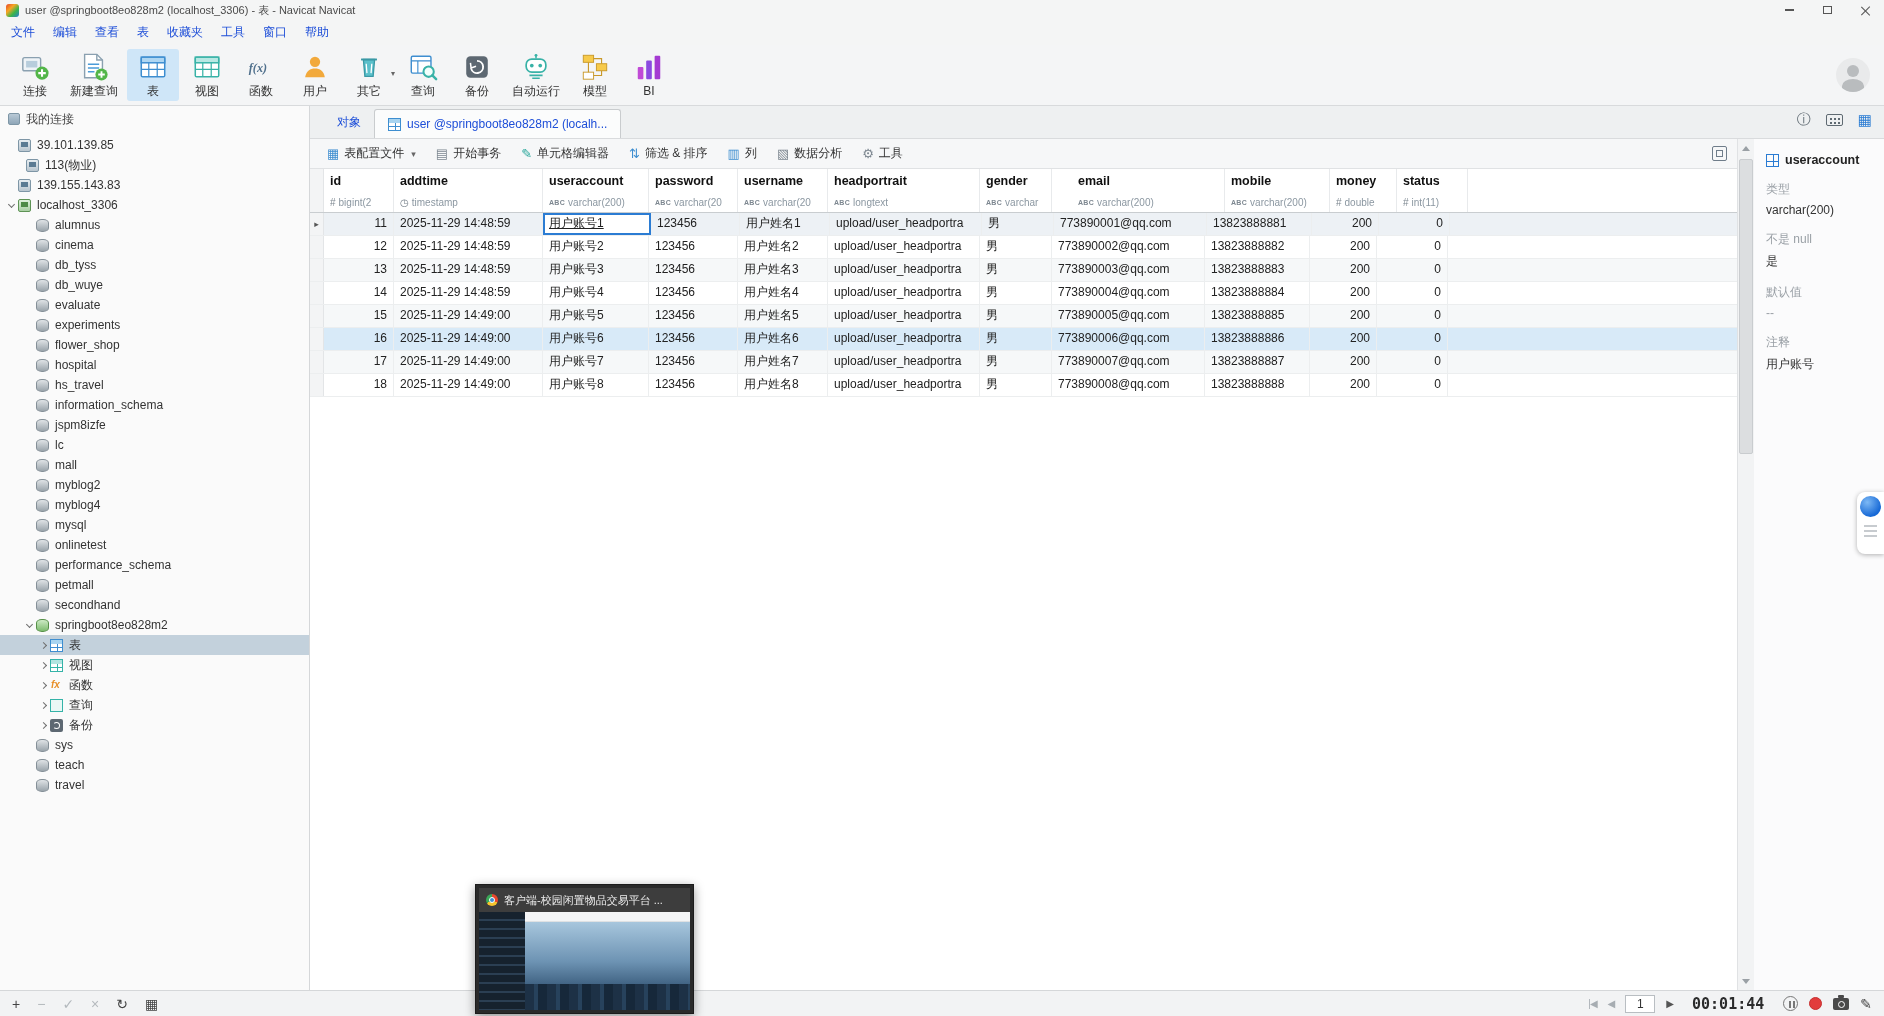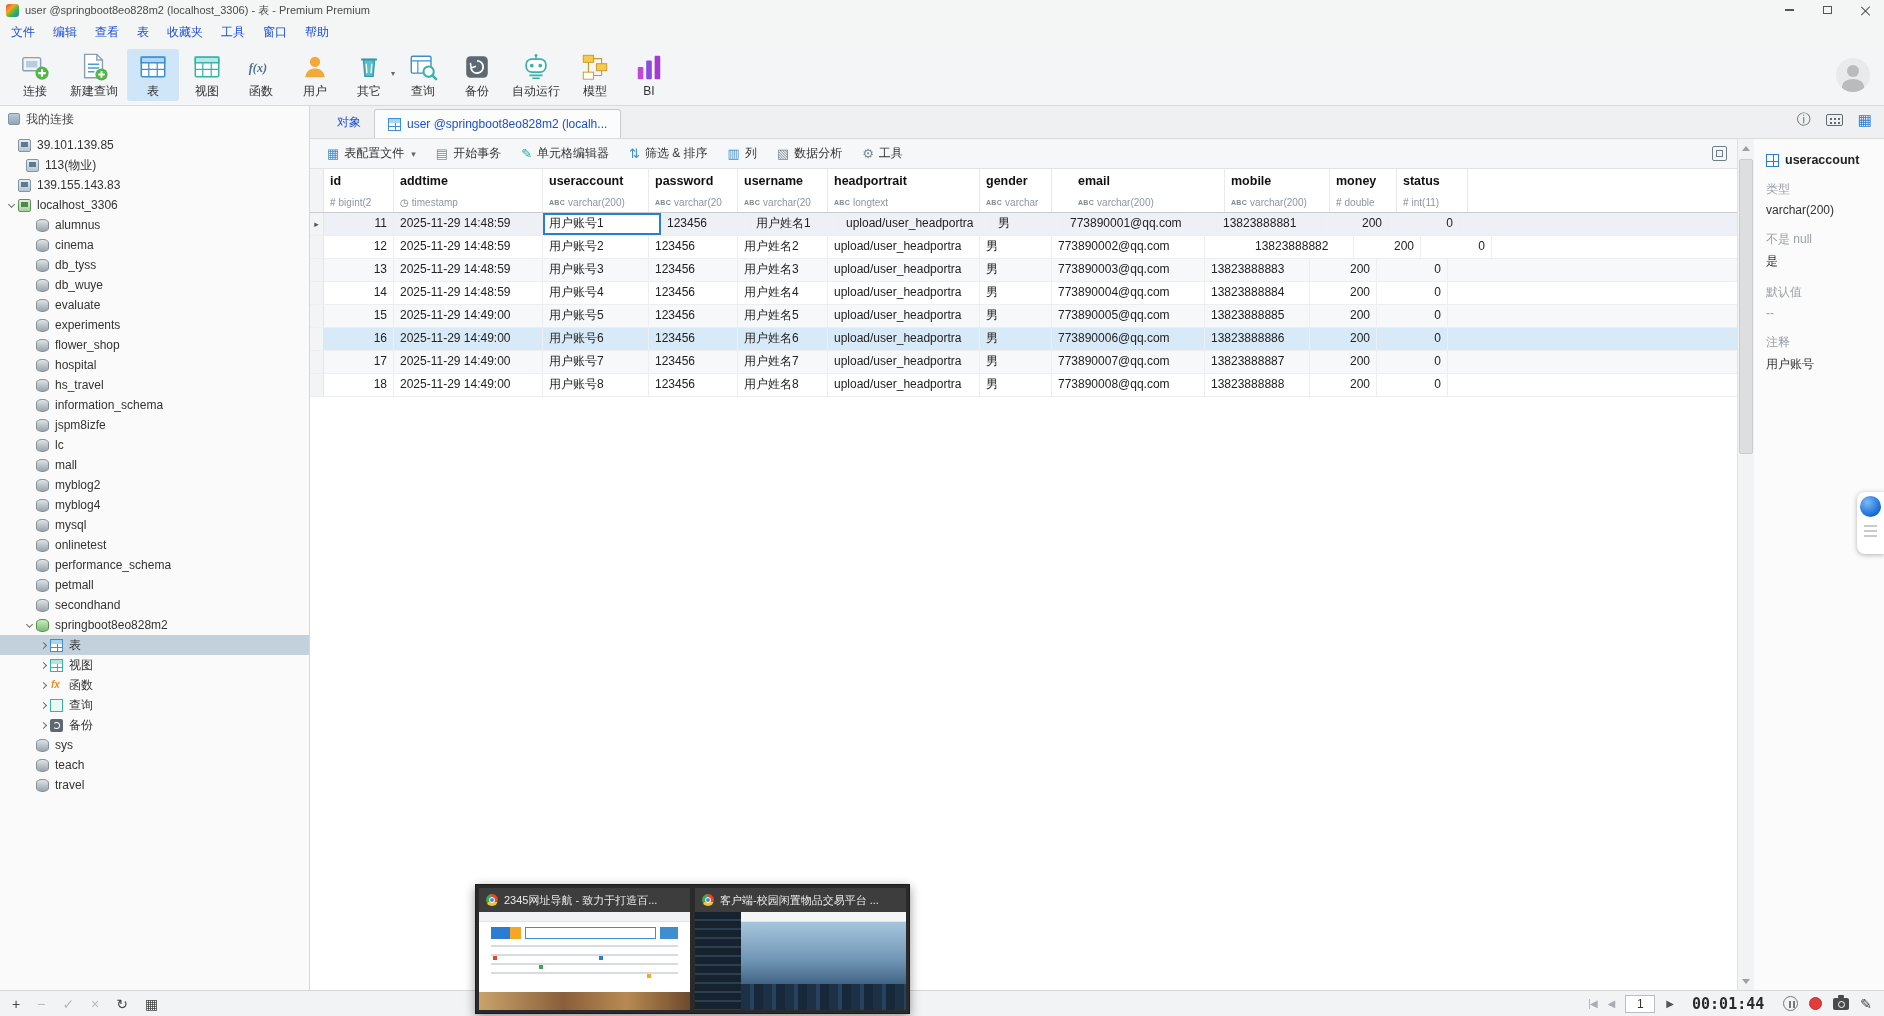--- a/index.html
+++ b/index.html
@@ -169,21 +169,21 @@
 .fw-circle{width:21px;height:21px;border-radius:50%;background:radial-gradient(circle at 35% 30%,#7db9f5,#1769d6 70%)}
 .fw-dots{width:13px;height:2px;background:#c7cbcf;box-shadow:0 5px #c7cbcf,0 10px #c7cbcf}
 </style>
 </head>
 <body>
 
 <div class="app">
 
   <div class="titlebar">
     <span class="app-icon"></span>
-    <span class="title-text">user @springboot8eo828m2 (localhost_3306) - 表 - Premium Premium</span>
+    <span class="title-text">user @springboot8eo828m2 (localhost_3306) - 表 - Navicat Navicat</span>
     <div class="win-controls">
       <span class="win-btn">
           <span class="ic-min"></span>
         </span>
       <span class="win-btn">
           <span class="ic-max"></span>
         </span>
       <span class="win-btn">
           <span class="ic-close"></span>
         </span>
@@ -623,41 +623,41 @@
                   <div class="gh-type"><span class="k">#</span>int(11)</div>
                 </div>
               </div>
             <div id="grid-body">
                 <div class="g-row r-active">
                   <div class="g-marker">
                     <span class="row-arrow">▸</span>
                   </div>
                   <div class="g-cell right" style="width: 70px;">11</div>
                   <div class="g-cell" style="width: 149px;">2025-11-29 14:48:59</div>
-                  <div class="g-cell sel" style="width: 118px;">用户账号1</div>
+                  <div class="g-cell sel" style="width: 108px; text-decoration: underline;">用户账号1</div>
                   <div class="g-cell" style="width: 89px;">123456</div>
                   <div class="g-cell" style="width: 90px;">用户姓名1</div>
                   <div class="g-cell" style="width: 152px;">upload/user_headportra</div>
                   <div class="g-cell" style="width: 72px;">男</div>
                   <div class="g-cell" style="width: 153px;">773890001@qq.com</div>
                   <div class="g-cell" style="width: 105px;">13823888881</div>
                   <div class="g-cell right" style="width: 67px;">200</div>
                   <div class="g-cell right" style="width: 71px;">0</div>
                 </div>
                 <div class="g-row">
                   <div class="g-marker"></div>
                   <div class="g-cell right" style="width: 70px;">12</div>
                   <div class="g-cell" style="width: 149px;">2025-11-29 14:48:59</div>
                   <div class="g-cell" style="width: 106px;">用户账号2</div>
                   <div class="g-cell" style="width: 89px;">123456</div>
                   <div class="g-cell" style="width: 90px;">用户姓名2</div>
                   <div class="g-cell" style="width: 152px;">upload/user_headportra</div>
                   <div class="g-cell" style="width: 72px;">男</div>
                   <div class="g-cell" style="width: 153px;">773890002@qq.com</div>
-                  <div class="g-cell" style="width: 105px; margin-left: 44px;">13823888882</div>
+                  <div class="g-cell" style="width: 105px;">13823888882</div>
                   <div class="g-cell right" style="width: 67px;">200</div>
                   <div class="g-cell right" style="width: 71px;">0</div>
                 </div>
                 <div class="g-row r-alt">
                   <div class="g-marker"></div>
                   <div class="g-cell right" style="width: 70px;">13</div>
                   <div class="g-cell" style="width: 149px;">2025-11-29 14:48:59</div>
                   <div class="g-cell" style="width: 106px;">用户账号3</div>
                   <div class="g-cell" style="width: 89px;">123456</div>
                   <div class="g-cell" style="width: 90px;">用户姓名3</div>
@@ -791,40 +791,20 @@
       <span class="icon-record"></span>
       <span class="icon-camera"></span>
       <span class="icon-pencil">✎</span>
     </div>
   </div>
 
   <div class="previews" id="previews">
       <div class="pv-card">
         <div class="pv-title">
           <span class="chrome-icon"></span>
-          <span class="pv-title-text">2345网址导航 - 致力于打造百...</span>
-        </div>
-        <div class="pv-body pv-a">
-          <div class="pva-top"></div>
-          <div class="pva-row">
-            <span class="pva-logo"></span>
-            <span class="pva-search"></span>
-            <span class="pva-btn"></span>
-          </div>
-          <div class="pva-links"></div>
-          <span class="pva-dot" style="left:14px;top:44px;background:#e8452c"></span>
-          <span class="pva-dot" style="left:60px;top:53px;background:#3aa757"></span>
-          <span class="pva-dot" style="left:120px;top:44px;background:#2b7cd3"></span>
-          <span class="pva-dot" style="left:168px;top:62px;background:#f5a623"></span>
-          <div class="pva-banner"></div>
-        </div>
-      </div>
-      <div class="pv-card">
-        <div class="pv-title">
-          <span class="chrome-icon"></span>
           <span class="pv-title-text">客户端-校园闲置物品交易平台 ...</span>
         </div>
         <div class="pv-body pv-b">
           <div class="pvb-side"></div>
           <div class="pvb-main">
             <div class="pvb-head"></div>
             <div class="pvb-img"></div>
           </div>
         </div>
       </div>

